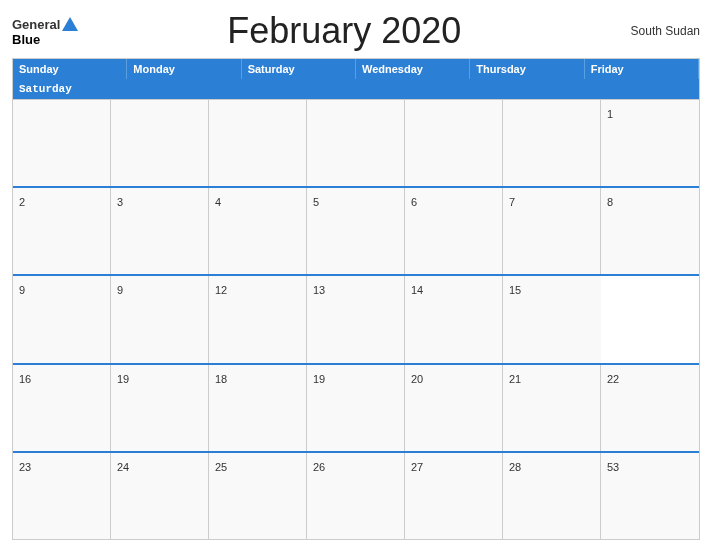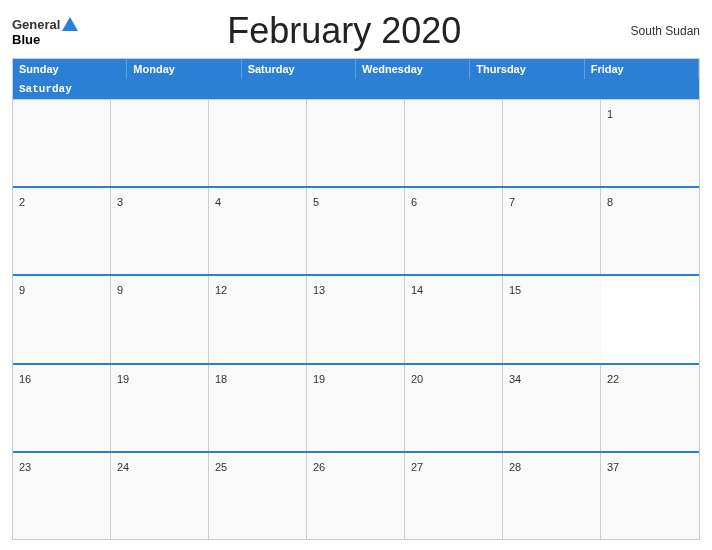--- a/index.html
+++ b/index.html
@@ -181,27 +181,27 @@
           <div class="day-cell"><span class="day-number">13</span></div>
           <div class="day-cell"><span class="day-number">14</span></div>
           <div class="day-cell"><span class="day-number">15</span></div>
         </div>
         <div class="week-row">
           <div class="day-cell"><span class="day-number">16</span></div>
           <div class="day-cell"><span class="day-number">19</span></div>
           <div class="day-cell"><span class="day-number">18</span></div>
           <div class="day-cell"><span class="day-number">19</span></div>
           <div class="day-cell"><span class="day-number">20</span></div>
-          <div class="day-cell"><span class="day-number">34</span></div>
+          <div class="day-cell"><span class="day-number">21</span></div>
           <div class="day-cell"><span class="day-number">22</span></div>
         </div>
         <div class="week-row">
           <div class="day-cell"><span class="day-number">23</span></div>
           <div class="day-cell"><span class="day-number">24</span></div>
           <div class="day-cell"><span class="day-number">25</span></div>
           <div class="day-cell"><span class="day-number">26</span></div>
           <div class="day-cell"><span class="day-number">27</span></div>
           <div class="day-cell"><span class="day-number">28</span></div>
-          <div class="day-cell"><span class="day-number">37</span></div>
+          <div class="day-cell"><span class="day-number">53</span></div>
         </div>
       </div>
   </div>
 </div>
 
 </body></html>

